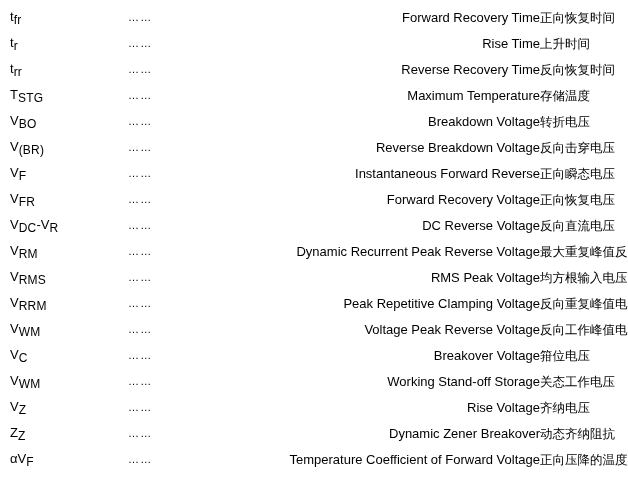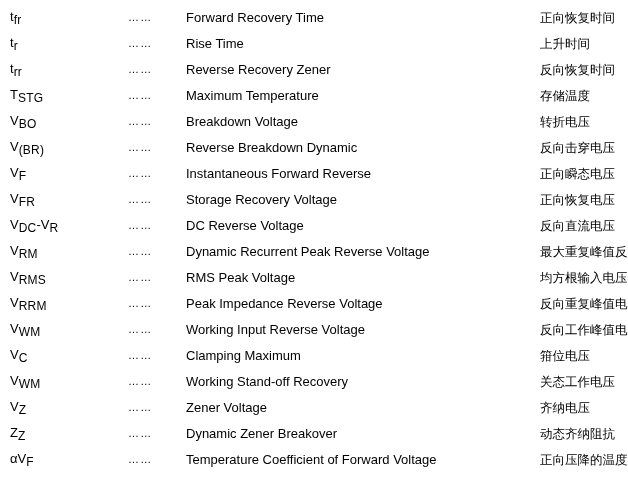--- a/index.html
+++ b/index.html
@@ -41,20 +41,21 @@
   }
   .col-dots {
     width: 58px;
     font-size: 11px;
     letter-spacing: 1.2px;
     color: #000;
   }
   .col-en {
     width: 354px;
     font-size: 13px;
+    text-align: right;
   }
   .col-zh {
     width: 98px;
     font-size: 12.5px;
     font-family: "DejaVu Sans", "Liberation Sans", sans-serif;
   }
   .sym {
     display: inline-block;
     font-size: 13px;
   }
@@ -83,56 +84,56 @@
       <tr>
         <td class="col-sym"><span class="sym"><span>t</span><sub>r</sub></span></td>
         <td class="col-dots">……</td>
         <td class="col-en">Rise Time</td>
         <td class="col-zh">上升时间</td>
       </tr>
 
       <tr>
         <td class="col-sym"><span class="sym"><span>t</span><sub>rr</sub></span></td>
         <td class="col-dots">……</td>
-        <td class="col-en">Reverse Recovery Zener</td>
+        <td class="col-en">Reverse Recovery Time</td>
         <td class="col-zh">反向恢复时间</td>
       </tr>
 
       <tr>
         <td class="col-sym"><span class="sym"><span>T</span><sub>STG</sub></span></td>
         <td class="col-dots">……</td>
         <td class="col-en">Maximum Temperature</td>
         <td class="col-zh">存储温度</td>
       </tr>
 
       <tr>
         <td class="col-sym"><span class="sym"><span>V</span><sub>BO</sub></span></td>
         <td class="col-dots">……</td>
         <td class="col-en">Breakdown Voltage</td>
         <td class="col-zh">转折电压</td>
       </tr>
 
       <tr>
         <td class="col-sym"><span class="sym"><span>V</span><sub>(BR)</sub></span></td>
         <td class="col-dots">……</td>
-        <td class="col-en">Reverse Breakdown Dynamic</td>
+        <td class="col-en">Reverse Breakdown Voltage</td>
         <td class="col-zh">反向击穿电压</td>
       </tr>
 
       <tr>
         <td class="col-sym"><span class="sym"><span>V</span><sub>F</sub></span></td>
         <td class="col-dots">……</td>
         <td class="col-en">Instantaneous Forward Reverse</td>
         <td class="col-zh">正向瞬态电压</td>
       </tr>
 
       <tr>
         <td class="col-sym"><span class="sym"><span>V</span><sub>FR</sub></span></td>
         <td class="col-dots">……</td>
-        <td class="col-en">Storage Recovery Voltage</td>
+        <td class="col-en">Forward Recovery Voltage</td>
         <td class="col-zh">正向恢复电压</td>
       </tr>
 
       <tr>
         <td class="col-sym"><span class="sym"><span>V</span><sub>DC</sub><span>-V</span><sub>R</sub></span></td>
         <td class="col-dots">……</td>
         <td class="col-en">DC Reverse Voltage</td>
         <td class="col-zh">反向直流电压</td>
       </tr>
 
@@ -146,49 +147,49 @@
       <tr>
         <td class="col-sym"><span class="sym"><span>V</span><sub>RMS</sub></span></td>
         <td class="col-dots">……</td>
         <td class="col-en">RMS Peak Voltage</td>
         <td class="col-zh">均方根输入电压</td>
       </tr>
 
       <tr>
         <td class="col-sym"><span class="sym"><span>V</span><sub>RRM</sub></span></td>
         <td class="col-dots">……</td>
-        <td class="col-en">Peak Impedance Reverse Voltage</td>
+        <td class="col-en">Peak Repetitive Clamping Voltage</td>
         <td class="col-zh">反向重复峰值电压</td>
       </tr>
 
       <tr>
         <td class="col-sym"><span class="sym"><span>V</span><sub>WM</sub></span></td>
         <td class="col-dots">……</td>
-        <td class="col-en">Working Input Reverse Voltage</td>
+        <td class="col-en">Voltage Peak Reverse Voltage</td>
         <td class="col-zh">反向工作峰值电压</td>
       </tr>
 
       <tr>
         <td class="col-sym"><span class="sym"><span>V</span><sub>C</sub></span></td>
         <td class="col-dots">……</td>
-        <td class="col-en">Clamping  Maximum</td>
+        <td class="col-en">Breakover  Voltage</td>
         <td class="col-zh">箝位电压</td>
       </tr>
 
       <tr>
         <td class="col-sym"><span class="sym"><span>V</span><sub>WM</sub></span></td>
         <td class="col-dots">……</td>
-        <td class="col-en">Working  Stand-off Recovery</td>
+        <td class="col-en">Working  Stand-off Storage</td>
         <td class="col-zh">关态工作电压</td>
       </tr>
 
       <tr>
         <td class="col-sym"><span class="sym"><span>V</span><sub>Z</sub></span></td>
         <td class="col-dots">……</td>
-        <td class="col-en">Zener Voltage</td>
+        <td class="col-en">Rise Voltage</td>
         <td class="col-zh">齐纳电压</td>
       </tr>
 
       <tr>
         <td class="col-sym"><span class="sym"><span>Z</span><sub>Z</sub></span></td>
         <td class="col-dots">……</td>
         <td class="col-en">Dynamic Zener Breakover</td>
         <td class="col-zh">动态齐纳阻抗</td>
       </tr>
 

